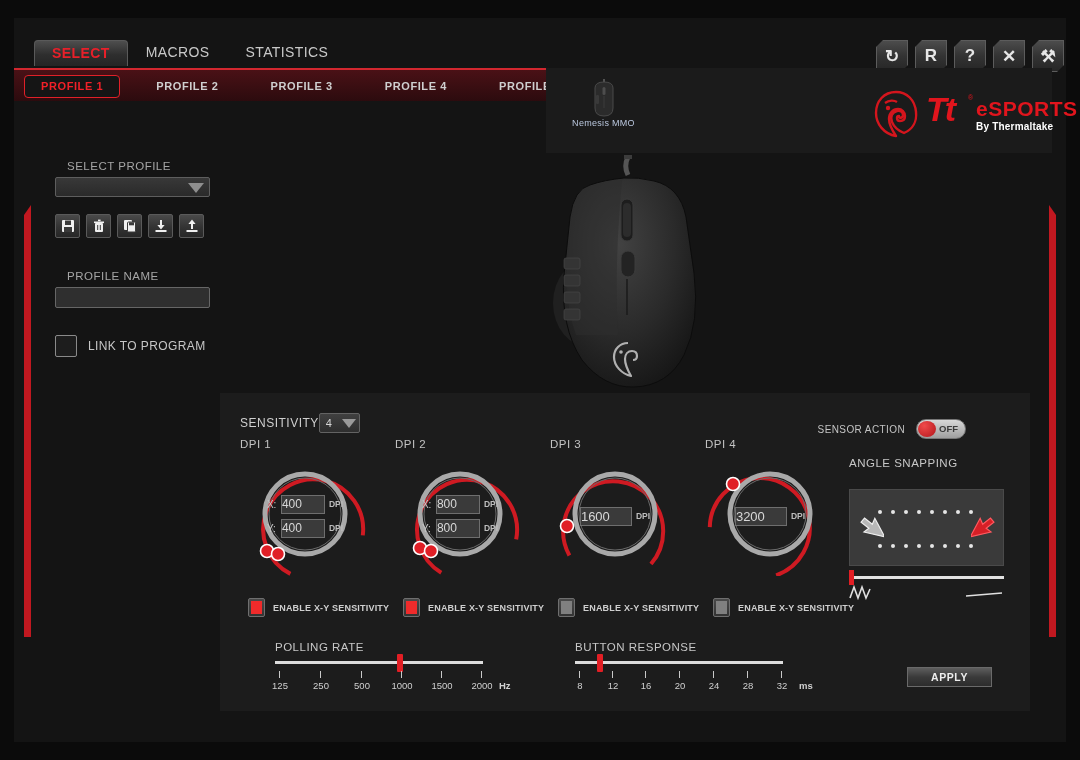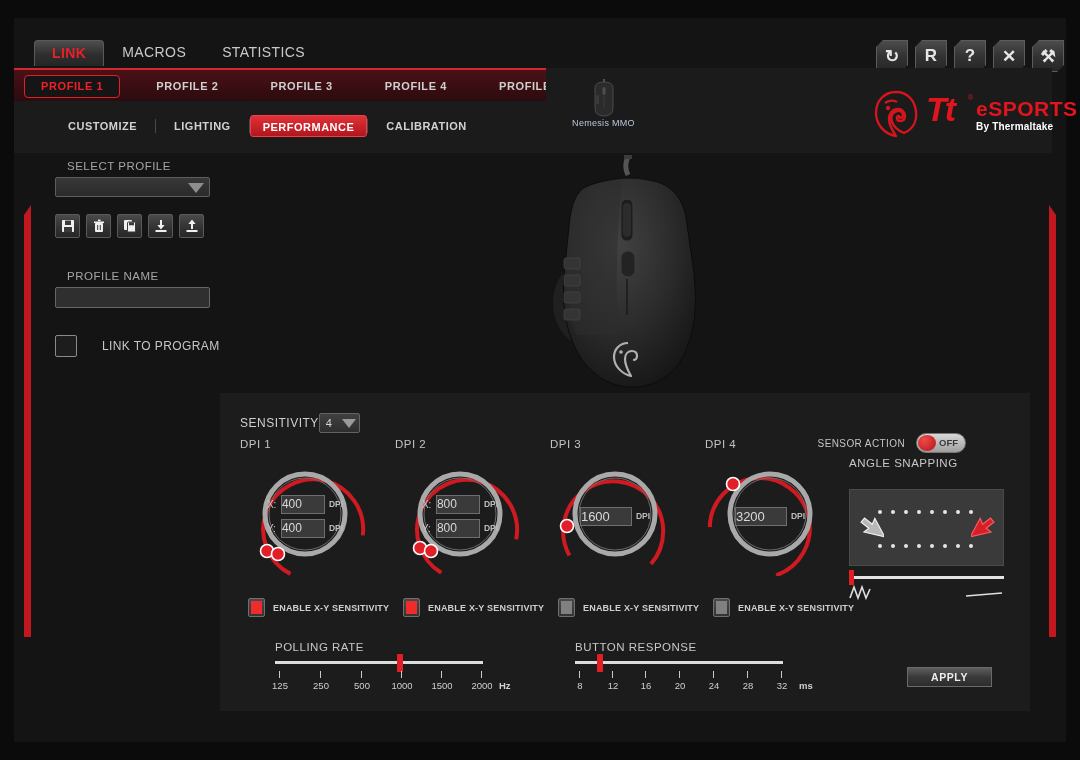--- a/index.html
+++ b/index.html
@@ -141,21 +141,21 @@
   .ibtn {
     width:25px; height:24px;
     background:linear-gradient(#4a4a4a,#333 55%,#272727);
     border:1px solid #5a5a5a; border-radius:2px;
     display:flex; align-items:center; justify-content:center; cursor:pointer;
   }
   .text-input {
     width:155px; height:21px;
     background:#2f2f2f; border:1px solid #666; border-radius:2px;
   }
-  .checkrow { display:flex; align-items:center; gap:25px; margin-top:27px; }
+  .checkrow { display:flex; align-items:center; gap:11px; margin-top:27px; }
   .cbox {
     width:22px; height:22px; background:#1d1d1d;
     border:1px solid #8a8a8a; border-radius:2px; cursor:pointer;
   }
   .cbox-label { font-size:12px; color:#c6c6c6; letter-spacing:.4px; }
 
   
   .mouse-img { position:absolute; left:528px; top:155px; width:200px; height:240px; }
 
   
@@ -204,21 +204,21 @@
   
   .slider-block { position:absolute; }
   .slider-title { font-size:11.5px; color:#c7c7c7; letter-spacing:.5px; margin-bottom:8px; }
   .slider-track { position:relative; width:208px; height:3px; background:#dcdcdc; }
   .slider-thumb { position:absolute; width:6px; height:18px; background:#e21e24; top:-7px; border-radius:1px; }
   .tick { position:absolute; width:1px; height:7px; background:#c9c9c9; top:10px; }
   .ticklabel { position:absolute; top:19px; font-size:9.5px; color:#d0d0d0; transform:translateX(-50%); }
   .unit { position:absolute; top:19px; font-size:9.5px; color:#d0d0d0; font-weight:bold; }
 
   
-  .sensor-row { position:absolute; right:64px; top:26px; display:flex; align-items:center; gap:11px;margin-top:14px; }
+  .sensor-row { position:absolute; right:64px; top:26px; display:flex; align-items:center; gap:11px; }
   .sensor-lbl { font-size:10px; color:#c4c4c4; letter-spacing:.4px; }
   .toggle {
     position:relative; width:50px; height:20px; border-radius:10px;
     background:linear-gradient(#d8d8d8,#9f9f9f); border:1px solid #777;
   }
   .toggle .knob {
     position:absolute; left:1px; top:1px; width:18px; height:16px; border-radius:50%;
     background:radial-gradient(circle at 35% 30%, #f04a4a, #b3161c);
   }
   .toggle .t-txt { position:absolute; right:7px; top:3px; font-size:9.5px; font-weight:bold; color:#3a3a3a; }
@@ -249,21 +249,21 @@
 
 <div class="app">
   <div class="frame-top"></div>
   <div class="frame-bottom"></div>
   <div class="frame-left"></div>
   <div class="frame-right"></div>
 
   <div class="stage"></div>
 
   <div class="maintabs">
-    <div class="mtab active">LINK</div>
+    <div class="mtab active">SELECT</div>
     <div class="mtab">MACROS</div>
     <div class="mtab">STATISTICS</div>
   </div>
 
   <div class="winbtns">
     <div class="wbtn">↻</div>
     <div class="wbtn">R</div>
     <div class="wbtn">?</div>
     <div class="wbtn">✕</div>
     <div class="wbtn">⚒</div>
@@ -273,32 +273,20 @@
     <div class="ptabs">
       <div class="ptab active">PROFILE 1</div>
       <div class="ptab">PROFILE 2</div>
       <div class="ptab">PROFILE 3</div>
       <div class="ptab">PROFILE 4</div>
       <div class="ptab">PROFILE 5</div>
     </div>
     <div class="slant"></div>
   </div>
 
-  <div class="subbar">
-    <div class="stabs">
-      <div class="stab">CUSTOMIZE</div>
-      <div class="sdiv"></div>
-      <div class="stab">LIGHTING</div>
-      <div class="sdiv"></div>
-      <div class="stab active">PERFORMANCE</div>
-      <div class="sdiv"></div>
-      <div class="stab">CALIBRATION</div>
-    </div>
-    <div class="slant2"></div>
-  </div>
 
   <div class="device-panel"></div>
   <svg class="device-thumb" viewBox="0 0 36 40">
     <path d="M18 1 L18 7" stroke="#6a6a6a" stroke-width="1.4" fill="none"></path>
     <path d="M9 10 Q9 4 18 4 Q27 4 27 10 L27 30 Q27 38 18 38 Q9 38 9 30 Z" fill="#2b2b2b" stroke="#4a4a4a"></path>
     <rect x="16.5" y="9" width="3" height="8" rx="1.5" fill="#4d4d4d"></rect>
     <path d="M18 18 L18 30" stroke="#3d3d3d" stroke-width="1"></path>
     <rect x="10" y="17" width="3" height="9" rx="1" fill="#3a3a3a"></rect>
   </svg>
   <div class="device-label">Nemesis MMO</div>

